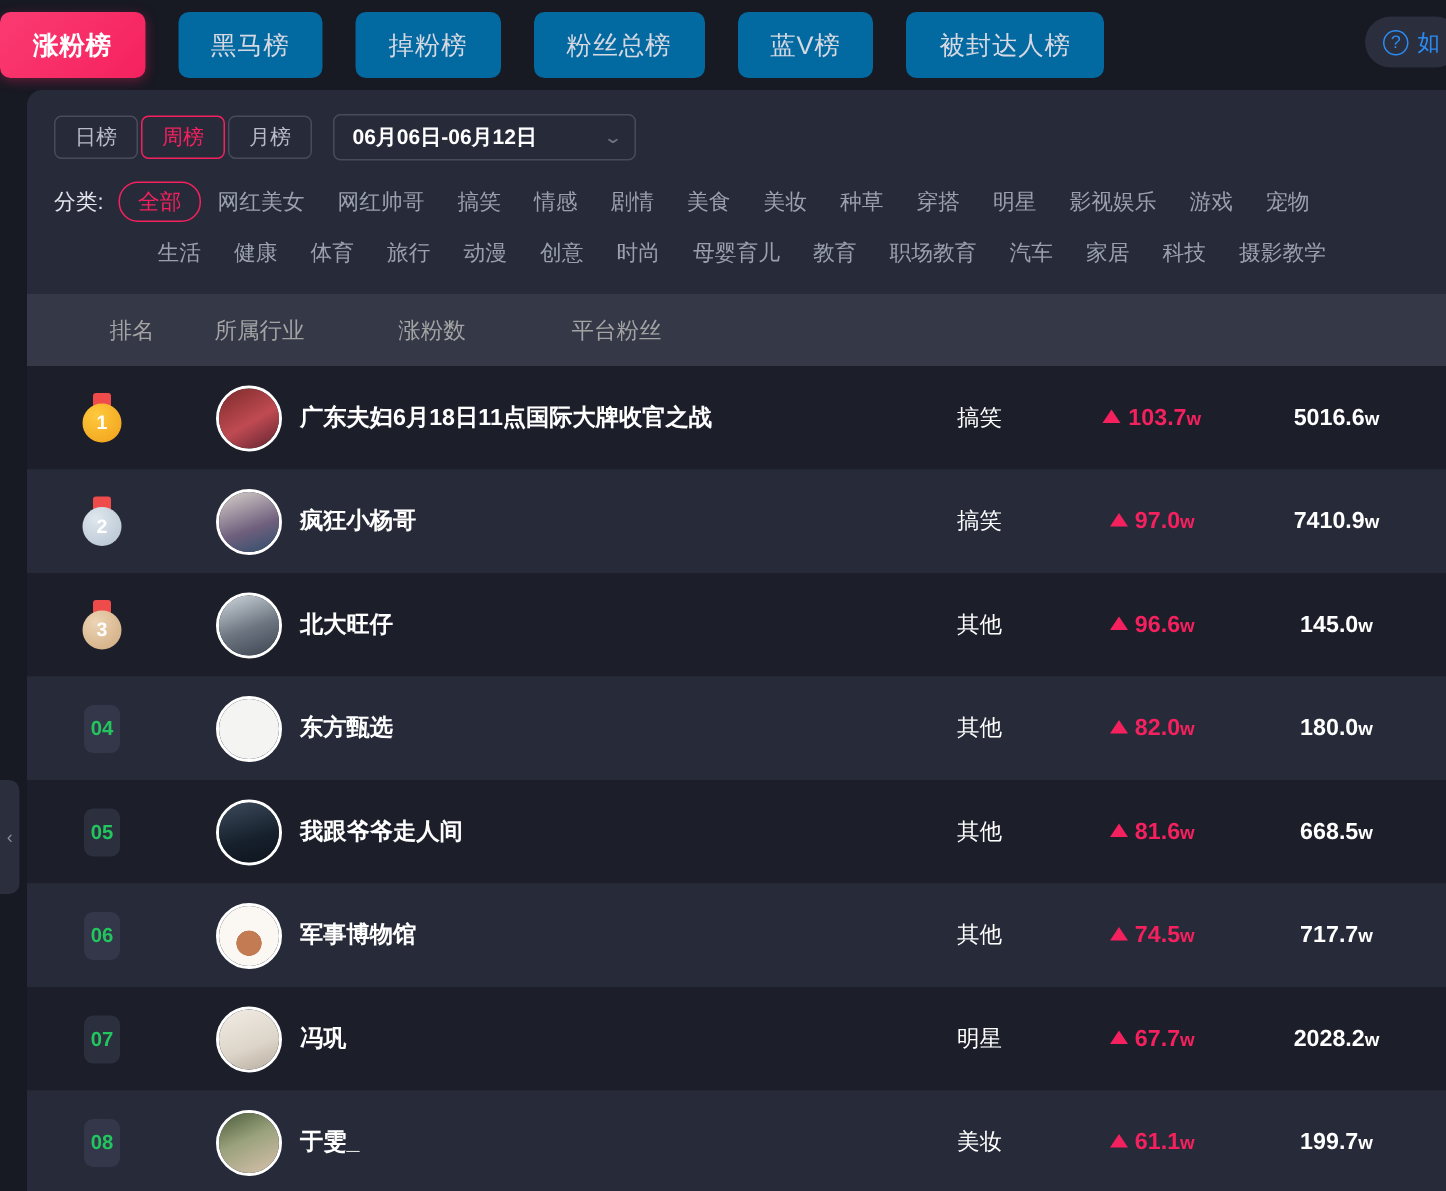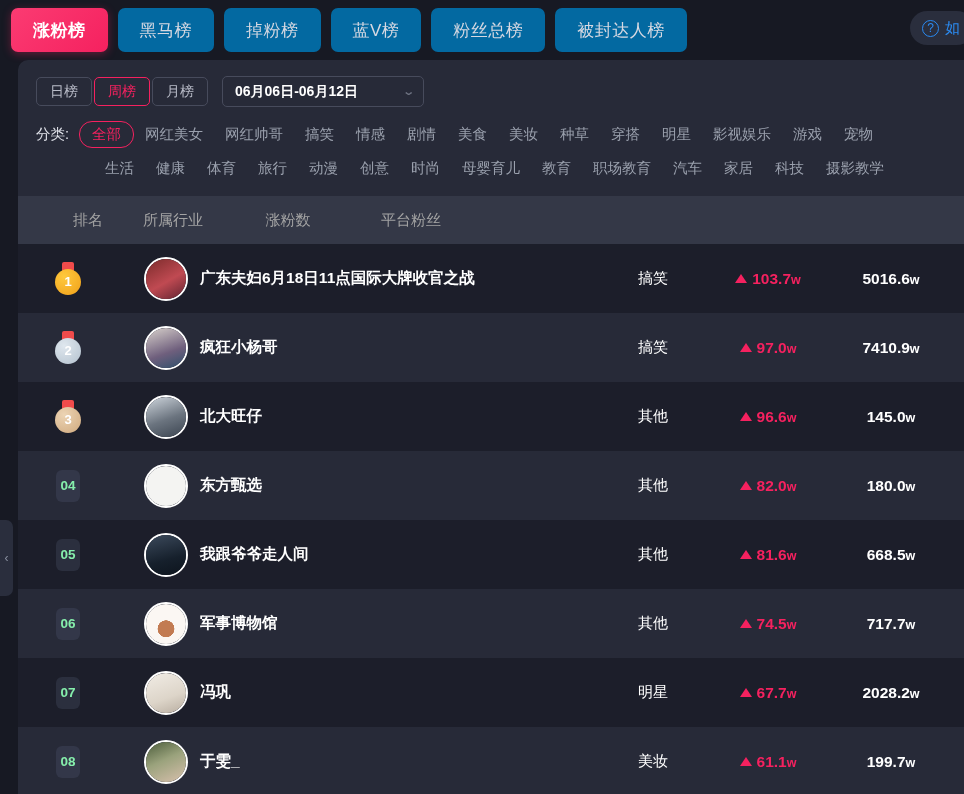--- a/index.html
+++ b/index.html
@@ -10,22 +10,22 @@
     overflow: hidden;
   }
 
   
   .tabbar {
     position: relative;
     height: 60px;
     background: #171923;
     display: flex;
     align-items: center;
-    padding-left: 11px;
-    gap: 10px;
+    padding-left: 0;
+    gap: 22px;
   }
   .tab {
     height: 44px;
     padding: 0 22px;
     border-radius: 7px;
     background: #0369a1;
     color: #d7d9e2;
     font-size: 17px;
     display: flex;
     align-items: center;
@@ -167,21 +167,21 @@
   }
   .medal.g .disc { background: radial-gradient(circle at 35% 30%, #ffc93d, #f0a019); }
   .medal.s .disc { background: radial-gradient(circle at 35% 30%, #dfe7ee, #b4c2cf); }
   .medal.b .disc { background: radial-gradient(circle at 35% 30%, #ecd4b4, #cfa97e); }
 
   .ranknum {
     width: 24px; height: 32px;
     background: #2b2f3e;
     border-radius: 6px;
     display:flex; align-items:center; justify-content:center;
-    color:#86efac; font-size: 13.5px; font-weight: bold;
+    color:#22c55e; font-size: 13.5px; font-weight: bold;
   }
   .row.even .ranknum { background:#32364６; background:#333749; }
 
   .avatar {
     width: 44px; height: 44px; border-radius: 50%;
     flex: 0 0 auto; margin-right: 12px;
     border: 2px solid #ffffff;
     overflow: hidden;
     position: relative;
   }
@@ -222,24 +222,24 @@
   <div class="tab active">
       <span>涨粉榜</span>
     </div>
   <div class="tab">
       <span>黑马榜</span>
     </div>
   <div class="tab">
       <span>掉粉榜</span>
     </div>
   <div class="tab">
+      <span>粉丝总榜</span>
+    </div>
+  <div class="tab">
       <span>蓝V榜</span>
-    </div>
-  <div class="tab">
-      <span>粉丝总榜</span>
     </div>
   <div class="tab">
       <span>被封达人榜</span>
     </div>
 
   <div class="help-pill">
     <span class="q-icon">?</span>
     <span>如</span>
   </div>
 </div>

